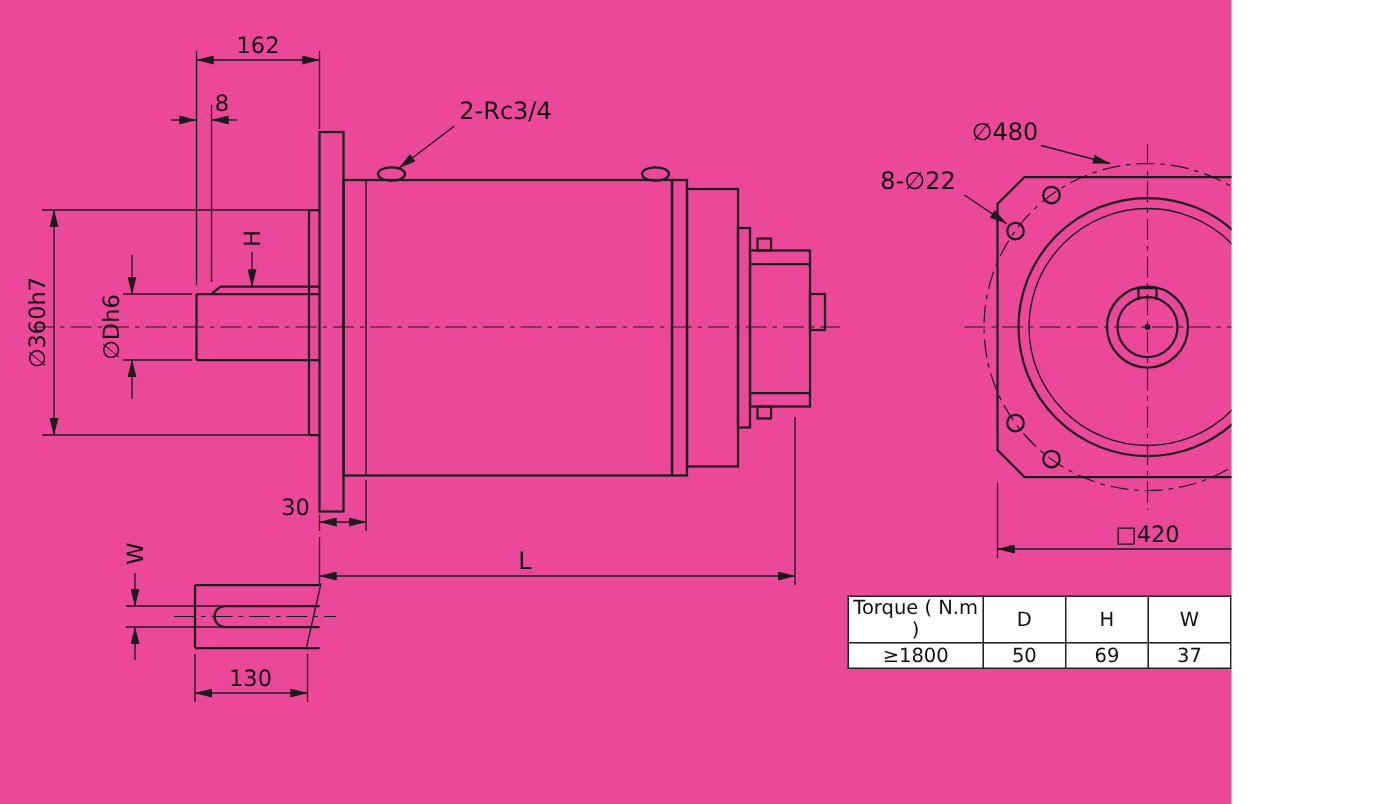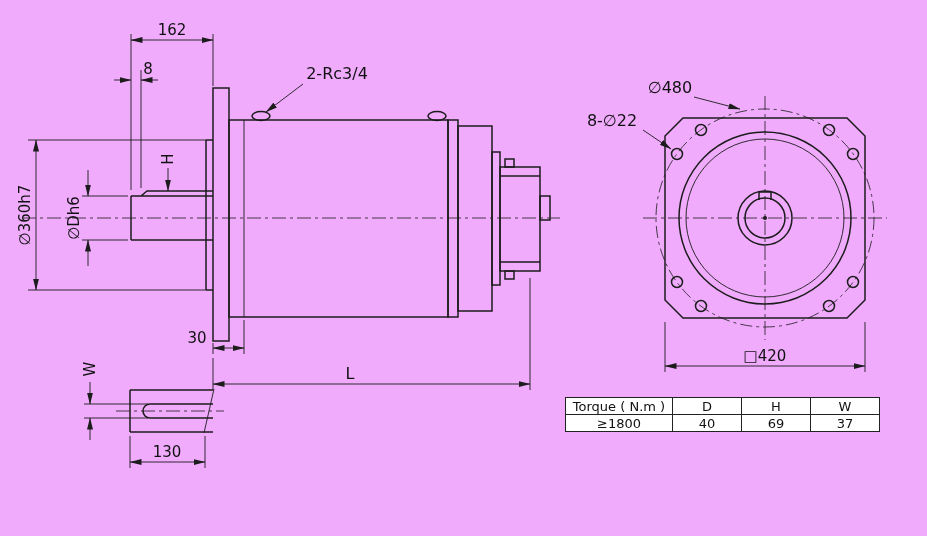--- a/index.html
+++ b/index.html
@@ -1,16 +1,16 @@
 <!DOCTYPE html>
 <html><head>
 <meta charset="utf-8">
 <style>
   html,body{margin:0;padding:0;background:#fff;}
-  .canvas{position:relative;width:927px;height:536px;background:#f0abfc;overflow:hidden;
+  .canvas{position:relative;width:821px;height:536px;background:#ec4899;overflow:hidden;
           font-family:"Liberation Sans", sans-serif;}
   svg{position:absolute;left:0;top:0;}
   .ln{stroke:#1c1c1c;stroke-width:1.5;fill:none;}
   .tn{stroke:#1c1c1c;stroke-width:0.9;fill:none;}
   .cl{stroke:#1c1c1c;stroke-width:0.8;fill:none;stroke-dasharray:14 4 3 4;}
   .bc{stroke:#1c1c1c;stroke-width:0.8;fill:none;stroke-dasharray:12 4 3 4;}
   .dim{font:15px "DejaVu Sans","Liberation Sans",sans-serif;fill:#111;}
   .dimL{font:16px "DejaVu Sans","Liberation Sans",sans-serif;fill:#111;}
   .spec-table{position:absolute;left:565px;top:397px;border-collapse:collapse;
               font:13px "DejaVu Sans","Liberation Sans",sans-serif;color:#111;}
@@ -176,19 +176,19 @@
 <table class="spec-table">
   <tbody>
         <tr>
     <th class="col-torque">Torque ( N.m )</th>
     <th class="col-n">D</th>
     <th class="col-n">H</th>
     <th class="col-n">W</th>
   </tr>
   <tr>
     <td>≥1800</td>
-    <td>40</td>
+    <td>50</td>
     <td>69</td>
     <td>37</td>
   </tr>
 </tbody>
     </table>
 </div>
 
 </body></html>

